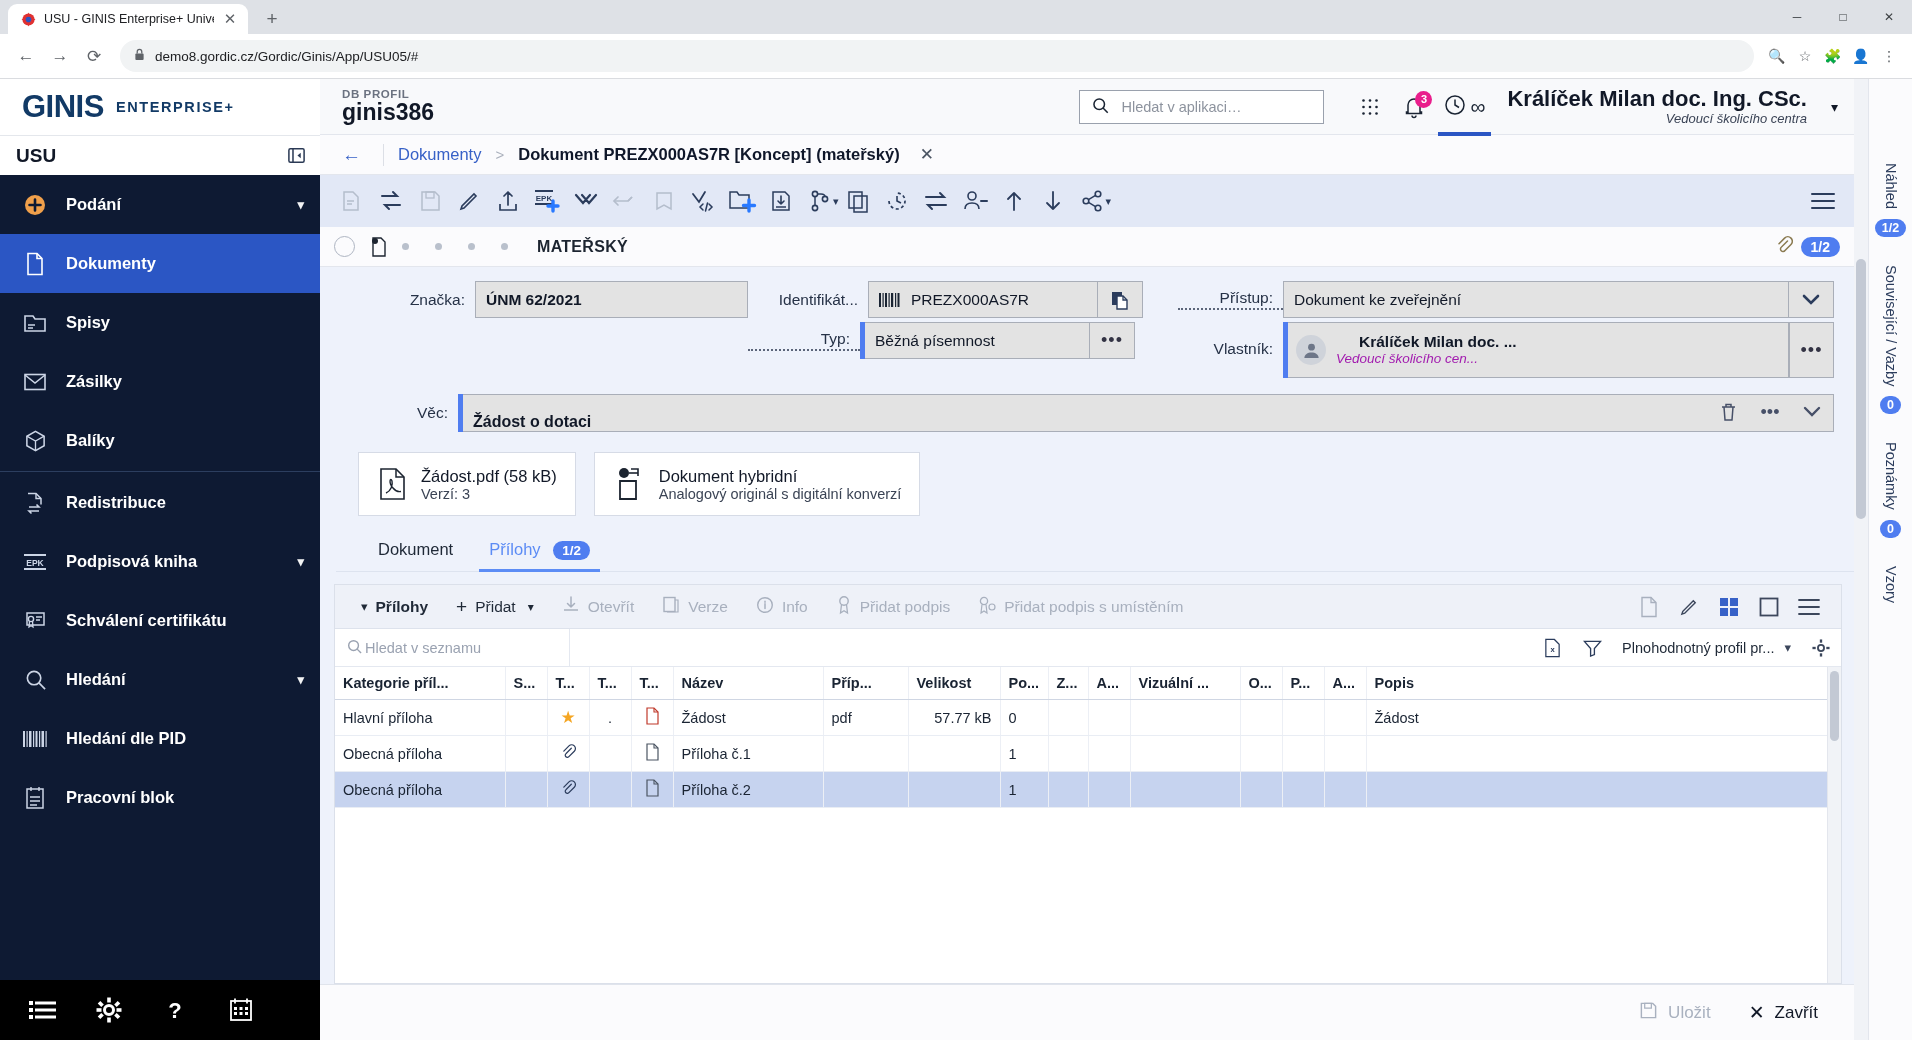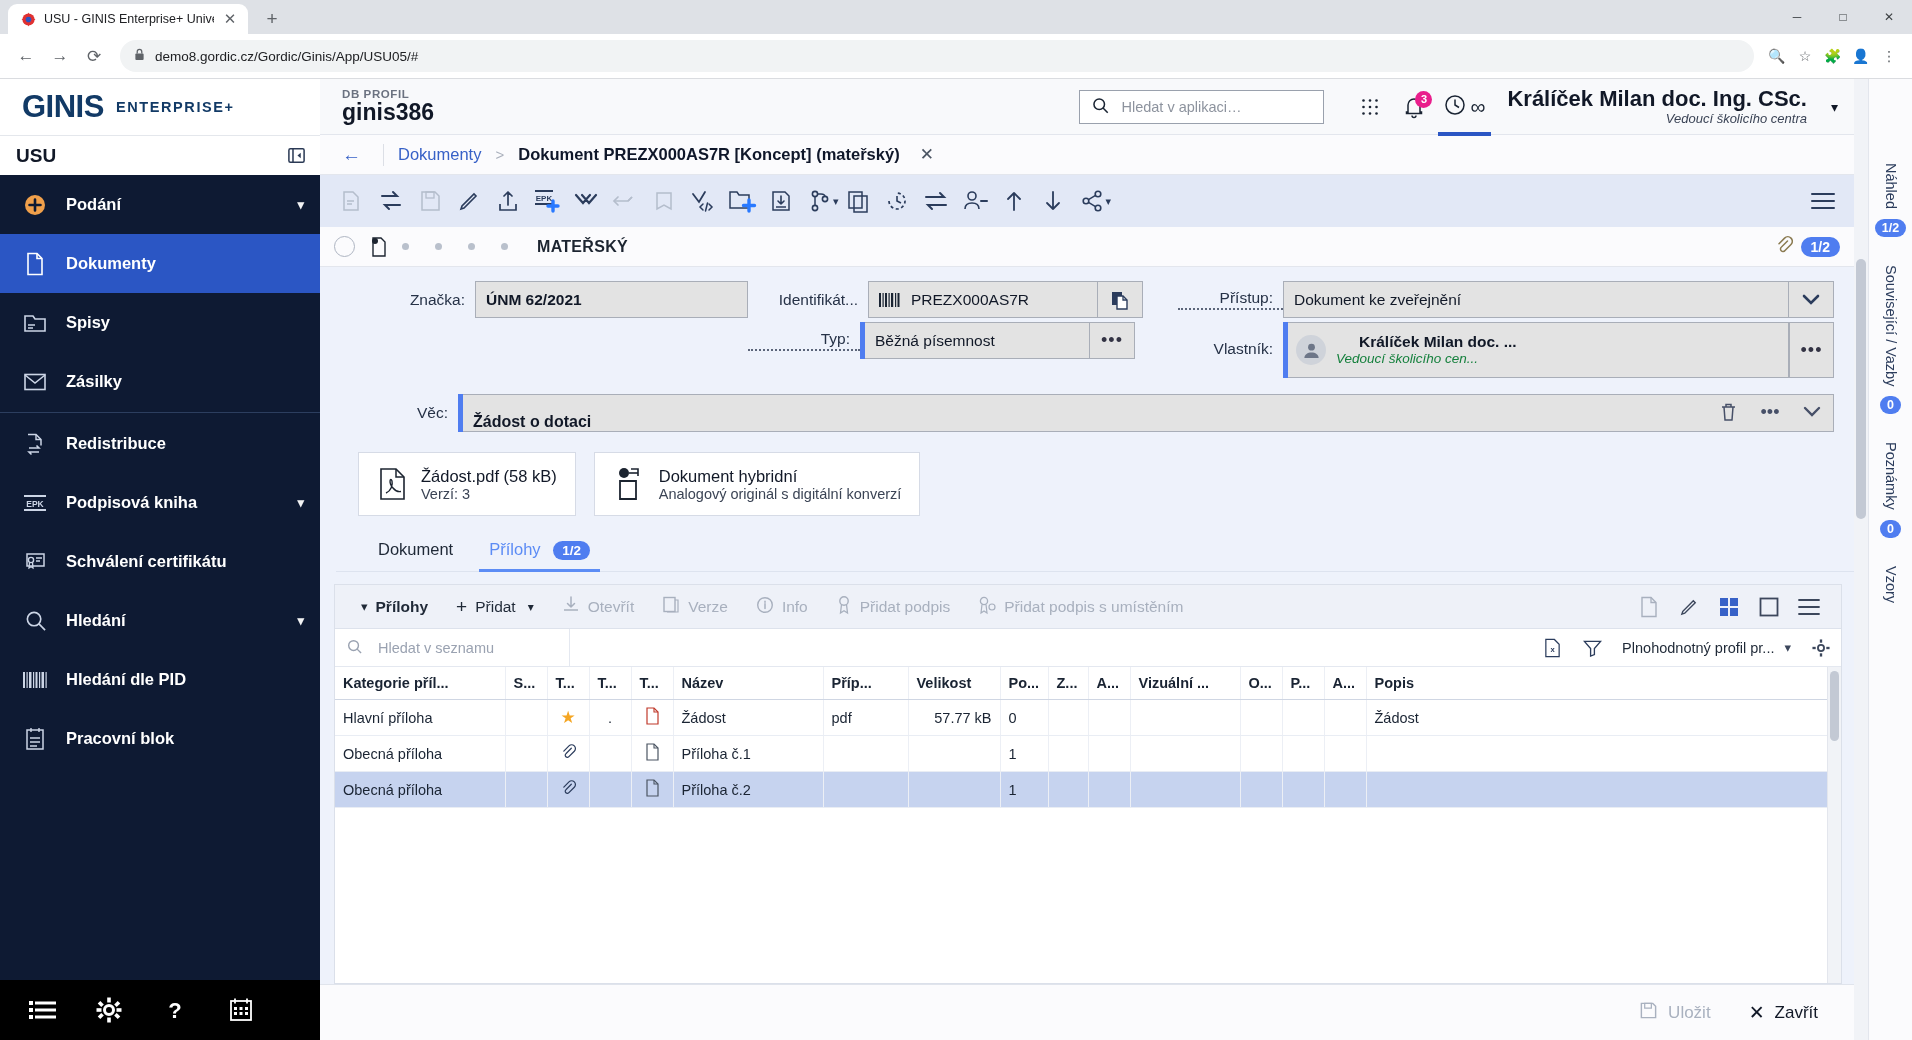--- a/index.html
+++ b/index.html
@@ -135,21 +135,21 @@
   .inp-btn { width: 45px; height: 37px; border: 1px solid #a9aeb8; border-left: none; background: #e3e3e3;
              display:flex; align-items:center; justify-content:center; color:#2b3c5c; }
   .inp-btn.dots { font-size: 18px; letter-spacing: 1px; color:#334; }
   .blue-edge { width: 5px; height: 37px; background: #4f7df0; }
 
   
   .owner-card { border: 1px solid #a9aeb8; background: #e3e3e3; height: 56px; display:flex; align-items:center; gap:10px; padding: 0 8px; }
   .avatar { width: 30px; height: 30px; border-radius: 50%; background: #cfd3da; display:flex;align-items:center;justify-content:center; }
   .owner-txt { line-height: 1.15; }
   .owner-name { font-size: 15.5px; font-weight: bold; color: #111827; white-space: nowrap; margin-left: 23px;}
-  .owner-role { font-size: 13.5px; font-style: italic; color: #15803d; white-space: nowrap;}
+  .owner-role { font-size: 13.5px; font-style: italic; color: #a21caf; white-space: nowrap;}
 
   
   .vec-row { display: flex; align-items: center; padding: 16px 20px 0 22px; }
   .vec-input { flex: 1; display: flex; align-items: flex-end; background: #e3e3e3; border: 1px solid #a9aeb8; height: 38px; }
   .vec-val { font-size: 16px; font-weight: bold; color: #111827; padding-left: 10px; }
   .vec-actions { margin-left: auto; display:flex; align-items:center; }
   .vec-btn { width: 42px; height: 38px; display:flex;align-items:center;justify-content:center; color:#475068; }
 
   
   .cards { display: flex; gap: 18px; padding: 20px 20px 0 22px; }
@@ -169,21 +169,21 @@
   
   .att-panel { background: #fff; margin: 12px 12px 0 14px; border: 1px solid #dbe0ea; flex: 1; display: flex; flex-direction: column; min-height: 0; }
   .att-toolbar { height: 44px; background: #eef1f8; display:flex; align-items:center; padding: 0 12px; gap: 0; border-bottom: 1px solid #dde2ec; }
   .att-btn { display:flex; align-items:center; gap:8px; padding: 0 14px; height: 44px; font-size: 15.5px; color:#1f2937; }
   .att-btn.muted { color: #a8b0be; }
   .att-right { margin-left:auto; display:flex; align-items:center; gap: 0; }
   .att-icbtn { width: 40px; height:44px; display:flex;align-items:center;justify-content:center; color:#3c475c;}
   .att-icbtn.muted { color: #a8b0be; }
 
   .att-search-row { height: 38px; display:flex; align-items:center; border-bottom: 1px solid #e4e8f0; }
-  .att-search { display:flex; align-items:center; gap: 16px; padding: 0 12px; width: 235px; height: 38px; border-right: 1px solid #e4e8f0; color:#9aa2b1; font-size: 14.5px;}
+  .att-search { display:flex; align-items:center; gap: 3px; padding: 0 12px; width: 235px; height: 38px; border-right: 1px solid #e4e8f0; color:#9aa2b1; font-size: 14.5px;}
   .att-search-grow { flex:1; }
   .profile-sel { display:flex; align-items:center; gap: 10px; padding: 0 10px; font-size: 14.5px; color:#1f2937; }
 
   table.att { width: 100%; border-collapse: collapse; table-layout: fixed; }
   table.att th {
     font-size: 14.5px; font-weight: bold; color: #1a2433; text-align: left;
     padding: 8px 8px; border-bottom: 1px solid #cfd6e3; border-right: 1px solid #eceff5;
     white-space: nowrap; overflow: hidden; background:#fff;
   }
   table.att td {
@@ -310,20 +310,29 @@
         <div class="nav-item">
           <span class="nav-ic">
             <svg width="24" height="20" viewBox="0 0 24 20">
                 <rect x="2" y="2.5" width="20" height="15" stroke="#ccd5e6" stroke-width="1.6" fill="none"></rect>
                 <path d="M2 3l10 8 10-8" stroke="#ccd5e6" stroke-width="1.6" fill="none"></path>
               </svg>
           </span>
           <span class="nav-label">Zásilky</span>
         </div>
 
+        <div class="nav-item">
+          <span class="nav-ic">
+            <svg width="23" height="24" viewBox="0 0 24 24">
+                <path d="M12 2l9 5v10l-9 5-9-5V7z" stroke="#ccd5e6" stroke-width="1.6" fill="none"></path>
+                <path d="M3 7l9 5 9-5M12 12v10" stroke="#ccd5e6" stroke-width="1.4" fill="none"></path>
+              </svg>
+          </span>
+          <span class="nav-label">Balíky</span>
+        </div>
 
         <div class="nav-sep"></div>
 
         <div class="nav-item">
           <span class="nav-ic">
             <svg width="24" height="24" viewBox="0 0 24 24">
                 <path d="M5 2.5h8l5 5v6" stroke="#ccd5e6" stroke-width="1.5" fill="none"></path>
                 <path d="M13 2.5v5h5" stroke="#ccd5e6" stroke-width="1.4" fill="none"></path>
                 <path d="M6 16h10l-2.5-2.5M16 20H6l2.5 2.5" stroke="#ccd5e6" stroke-width="1.6" fill="none"></path>
               </svg>

